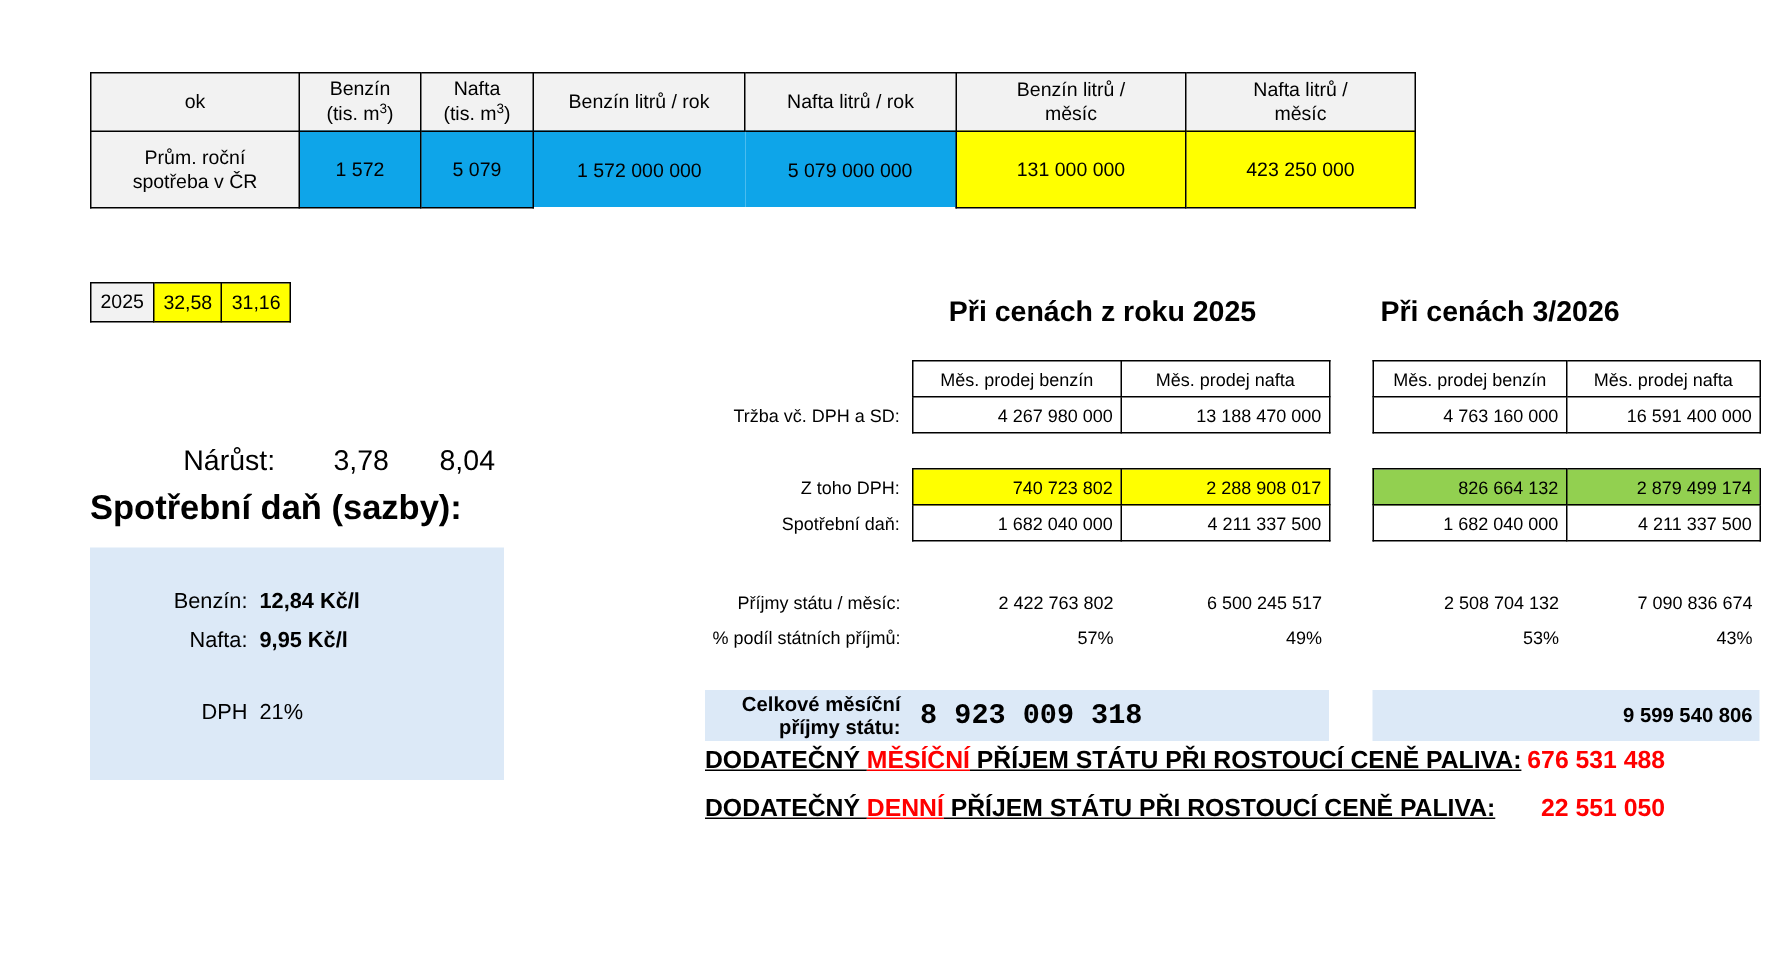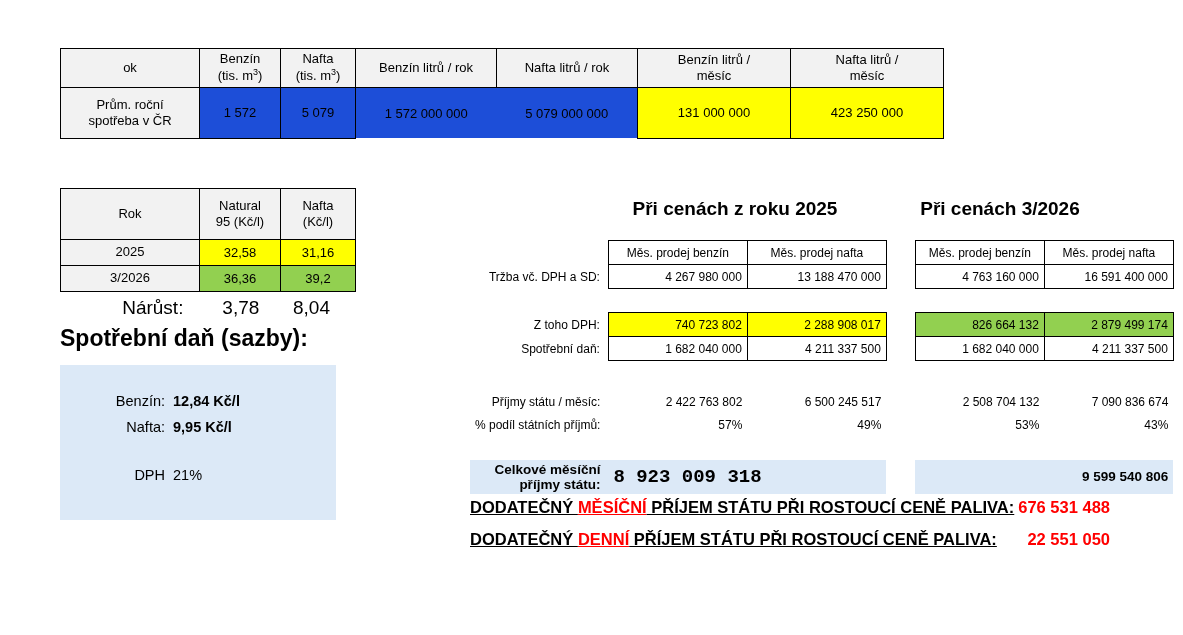--- a/index.html
+++ b/index.html
@@ -20,21 +20,21 @@
   table.grid {
     border-collapse: collapse;
   }
   table.grid td, table.grid th {
     border: 1px solid #000000;
     padding: 2px 6px;
     font-size: 13px;
     font-weight: normal;
     text-align: center;
     vertical-align: middle;
-    background: #1d4ed8;
+    background: #0ea5e9;
   }
   .hdr {
     background: #f2f2f2 !important;
     font-weight: bold;
     font-size: 13.5px;
     line-height: 1.25;
   }
   .bold { font-weight: bold; }
   .yellow { background: #ffff00 !important; }
   .green  { background: #92d050 !important; }
@@ -160,40 +160,24 @@
       <td class="yellow right">131 000 000</td>
       <td class="yellow right">423 250 000</td>
     </tr>
   </tbody>
     </table>
 </div>
 
 <div class="abs" id="rok-table">
   <table class="grid">
     <tbody>
-        <tr>
-      <th class="hdr" style="width:126px;height:46px;">Rok</th>
-      <th class="hdr" style="width:68px;">
-        <span>Natural</span><br>
-        <span>95 (Kč/l)</span>
-      </th>
-      <th class="hdr" style="width:62px;">
-        <span>Nafta</span><br>
-        <span>(Kč/l)</span>
-      </th>
-    </tr>
     <tr>
       <td class="hdr">2025</td>
       <td class="yellow right">32,58</td>
       <td class="yellow right">31,16</td>
-    </tr>
-    <tr>
-      <td class="hdr">3/2026</td>
-      <td class="green right">36,36</td>
-      <td class="green right">39,2</td>
     </tr>
   </tbody>
     </table>
 </div>
 
 <div class="abs" id="narust-row">
   <table>
     <tbody>
         <tr>
       <td style="width:126px;text-align:right;">Nárůst:</td>

